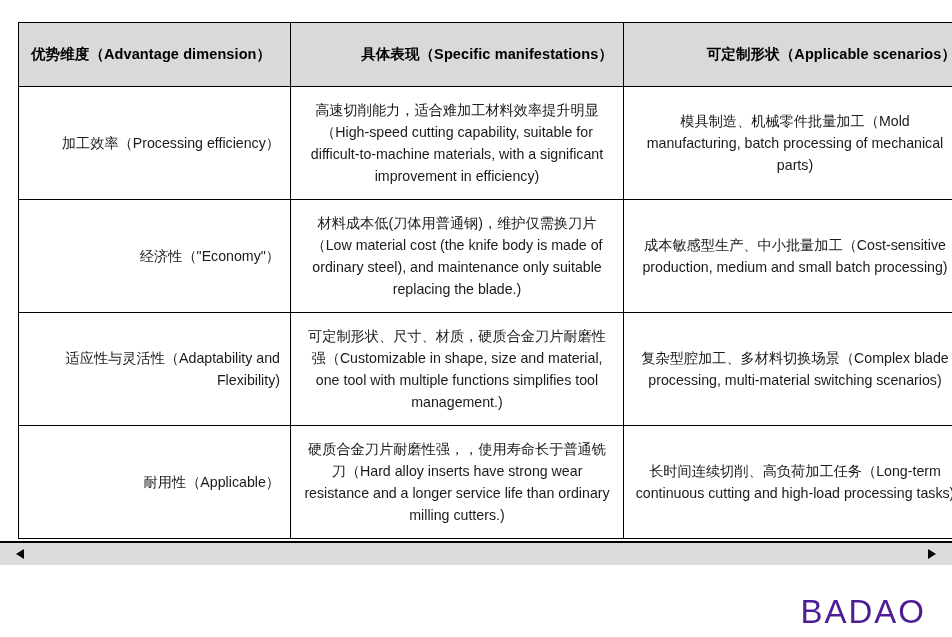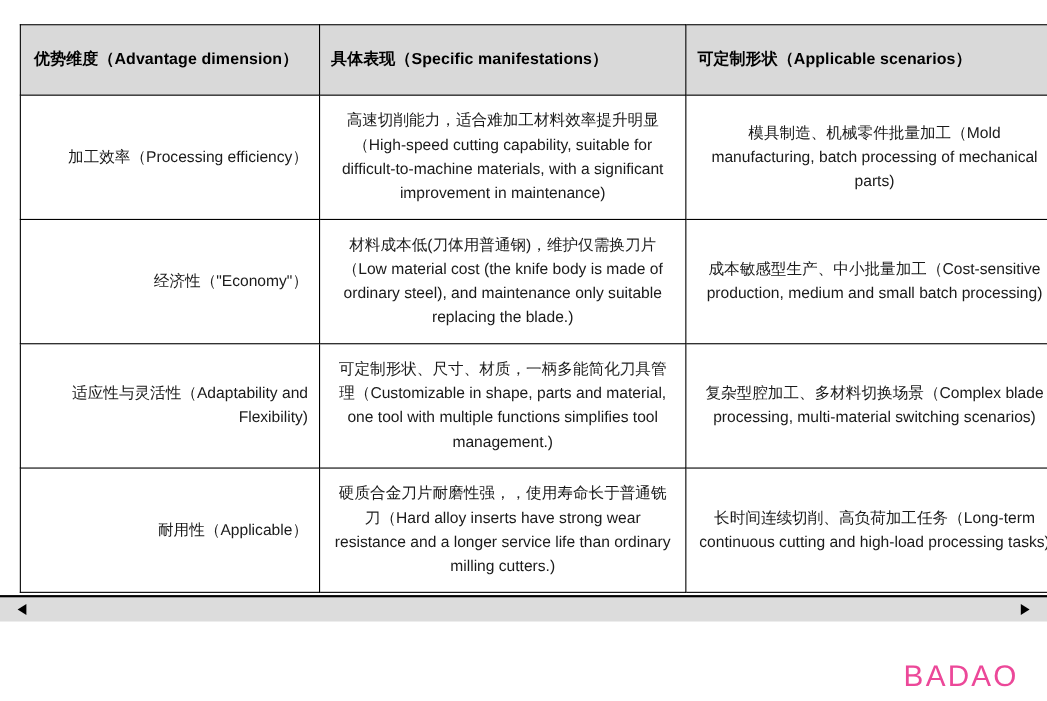--- a/index.html
+++ b/index.html
@@ -41,21 +41,21 @@
     padding: 6px 10px;
     box-sizing: border-box;
   }
 
   
   thead th {
     background: #d9d9d9;
     font-weight: bold;
     font-size: 14.5px;
     color: #000000;
-    text-align: left;
+    text-align: right;
     height: 64px;
     line-height: 1.35;
     letter-spacing: 0.1px;
   }
   thead th.col-1 { text-align: left; padding-left: 12px; }
 
   
   tbody td {
     font-size: 14.2px;
     color: #1a1a1a;
@@ -101,23 +101,23 @@
     border-bottom: 5px solid transparent;
   }
   .tri.left  { border-right: 8px solid #000000; }
   .tri.right { border-left: 8px solid #000000; }
 
   
   .watermark {
     position: absolute;
     right: 26px;
     bottom: 6px;
-    font-size: 27px;
+    font-size: 33px;
     letter-spacing: 2px;
-    color: #ec4899;
+    color: #4c1d95;
     font-family: "Liberation Sans", "DejaVu Sans", sans-serif;
     font-weight: 400;
     user-select: none;
     white-space: nowrap;
     text-align: center;
   }
 </style>
 </head>
 <body>
 
@@ -131,31 +131,31 @@
     <thead>
       <tr>
         <th class="col-1">优势维度（Advantage dimension）</th>
         <th class="col-2">具体表现（Specific manifestations）</th>
         <th class="col-3">可定制形状（Applicable scenarios）</th>
       </tr>
     </thead>
     <tbody>
       <tr>
         <td class="col-1">加工效率（Processing efficiency）</td>
-        <td class="col-2">高速切削能力，适合难加工材料效率提升明显（High-speed cutting capability, suitable for difficult-to-machine materials, with a significant improvement in maintenance)</td>
+        <td class="col-2">高速切削能力，适合难加工材料效率提升明显（High-speed cutting capability, suitable for difficult-to-machine materials, with a significant improvement in efficiency)</td>
         <td class="col-3">模具制造、机械零件批量加工（Mold manufacturing, batch processing of mechanical parts)</td>
       </tr>
       <tr>
         <td class="col-1">经济性（"Economy"）</td>
         <td class="col-2">材料成本低(刀体用普通钢)，维护仅需换刀片（Low material cost (the knife body is made of ordinary steel), and maintenance only suitable replacing the blade.)</td>
         <td class="col-3">成本敏感型生产、中小批量加工（Cost-sensitive production, medium and small batch processing)</td>
       </tr>
       <tr>
         <td class="col-1">适应性与灵活性（Adaptability and Flexibility)</td>
-        <td class="col-2">可定制形状、尺寸、材质，一柄多能简化刀具管理（Customizable in shape, parts and material, one tool with multiple functions simplifies tool management.)</td>
+        <td class="col-2">可定制形状、尺寸、材质，硬质合金刀片耐磨性强（Customizable in shape, size and material, one tool with multiple functions simplifies tool management.)</td>
         <td class="col-3">复杂型腔加工、多材料切换场景（Complex blade processing, multi-material switching scenarios)</td>
       </tr>
       <tr>
         <td class="col-1">耐用性（Applicable）</td>
         <td class="col-2">硬质合金刀片耐磨性强，，使用寿命长于普通铣刀（Hard alloy inserts have strong wear resistance and a longer service life than ordinary milling cutters.)</td>
         <td class="col-3">长时间连续切削、高负荷加工任务（Long-term continuous cutting and high-load processing tasks)</td>
       </tr>
     </tbody>
   </table>
 </div>

